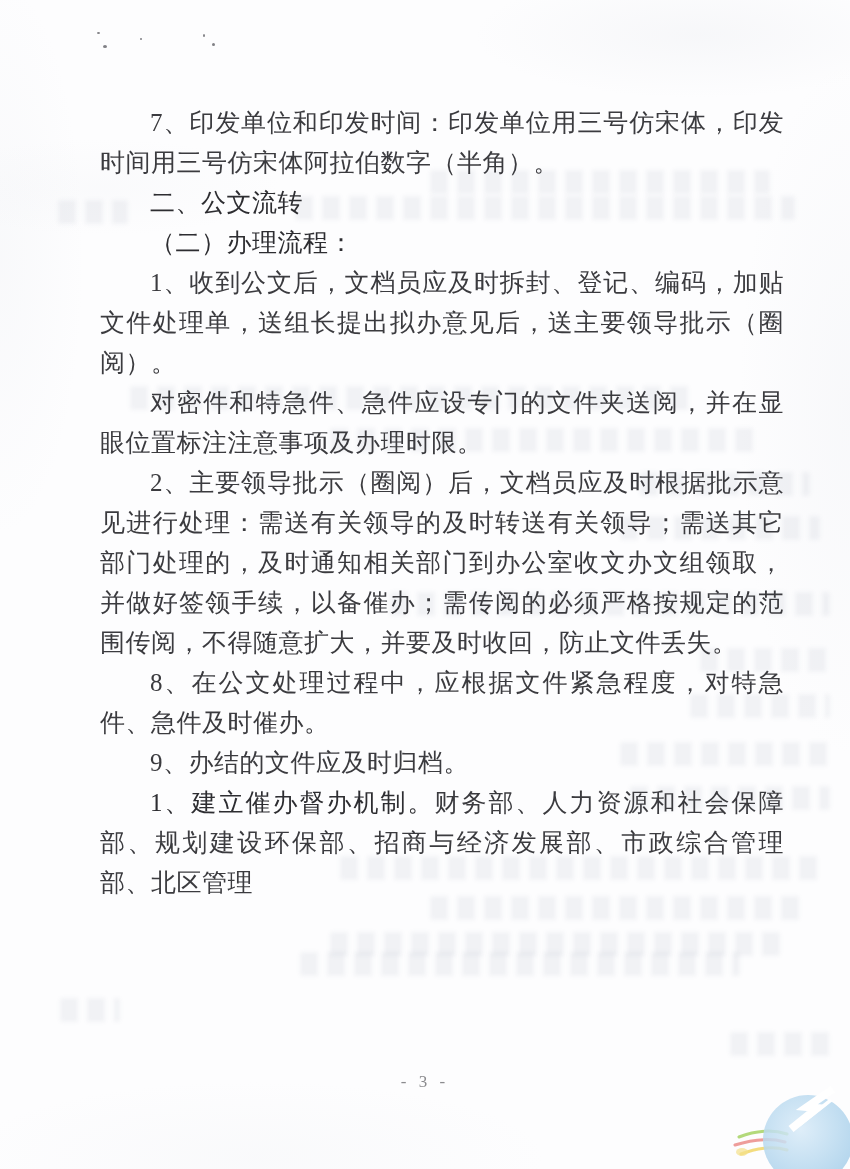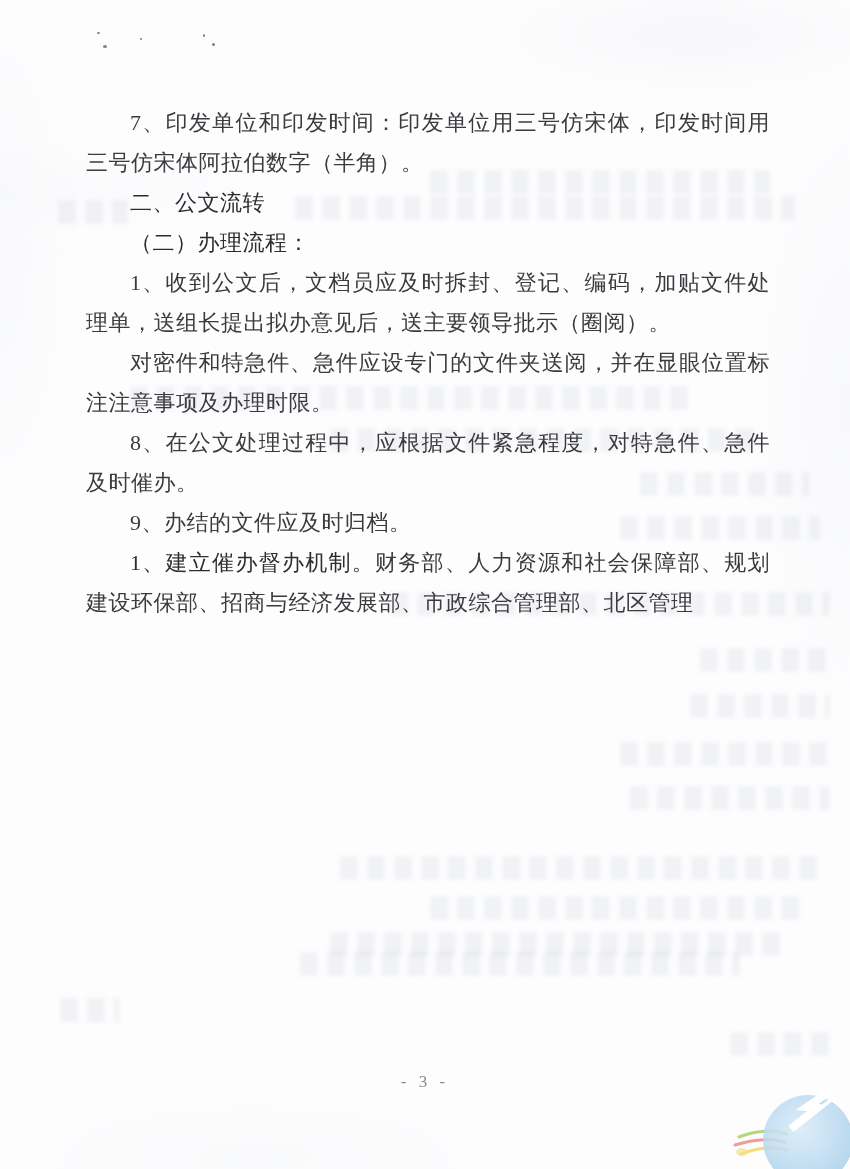--- a/index.html
+++ b/index.html
@@ -14,22 +14,22 @@
       radial-gradient(ellipse 160px 500px at 100% 35%, rgba(195,202,214,0.09), transparent 70%),
       radial-gradient(ellipse 120px 400px at 0% 22%,  rgba(195,202,214,0.08), transparent 70%),
       radial-gradient(ellipse 420px 110px at 30% 99%, rgba(200,206,216,0.07), transparent 70%),
       radial-gradient(ellipse 260px 70px at 12% 16%,  rgba(200,206,216,0.06), transparent 70%);
     font-family: "Liberation Serif", "DejaVu Serif", serif;
   }
 
   
   .doc {
     position: absolute;
-    left: 86px; top: 103px; width: 684px;
-    font-size: 22px;
+    left: 100px; top: 103px; width: 684px;
+    font-size: 25px;
     line-height: 40px;
     color: #3b3b3f;
     text-align: justify;
   }
   .doc p {
     text-indent: 2em;
     letter-spacing: 0.5px;
   }
   .doc .lead { font-weight: normal; color: #2d2d31; }
 
@@ -94,20 +94,21 @@
 <div class="bleed" style="left:300px; top:952px; width:440px;"></div>
 <div class="bleed" style="left:60px;  top:998px; width:60px;"></div>
 <div class="bleed" style="left:730px; top:1032px; width:100px;"></div>
 
 <div class="doc">
   <p><span class="lead"></span><span>7、印发单位和印发时间：印发单位用三号仿宋体，印发时间用三号仿宋体阿拉伯数字（半角）。</span></p>
   <p><span class="lead">二、公文流转</span><span></span></p>
   <p><span class="lead">（二）办理流程：</span><span></span></p>
   <p><span class="lead"></span><span>1、收到公文后，文档员应及时拆封、登记、编码，加贴文件处理单，送组长提出拟办意见后，送主要领导批示（圈阅）。</span></p>
   <p><span class="lead"></span><span>对密件和特急件、急件应设专门的文件夹送阅，并在显眼位置标注注意事项及办理时限。</span></p>
+  <p><span class="lead"></span><span>2、主要领导批示（圈阅）后，文档员应及时根据批示意见进行处理：需送有关领导的及时转送有关领导；需送其它部门处理的，及时通知相关部门到办公室收文办文组领取，并做好签领手续，以备催办；需传阅的必须严格按规定的范围传阅，不得随意扩大，并要及时收回，防止文件丢失。</span></p>
   <p><span class="lead"></span><span>8、在公文处理过程中，应根据文件紧急程度，对特急件、急件及时催办。</span></p>
   <p><span class="lead"></span><span>9、办结的文件应及时归档。</span></p>
   <p><span class="lead">1、建立催办督办机制。</span><span>财务部、人力资源和社会保障部、规划建设环保部、招商与经济发展部、市政综合管理部、北区管理</span></p>
 </div>
 
 <div class="page-num">- 3 -</div>
 
 <svg class="logo" viewBox="0 0 125 106">
   <defs>
     <radialGradient id="ballg" cx="42%" cy="38%" r="70%">

